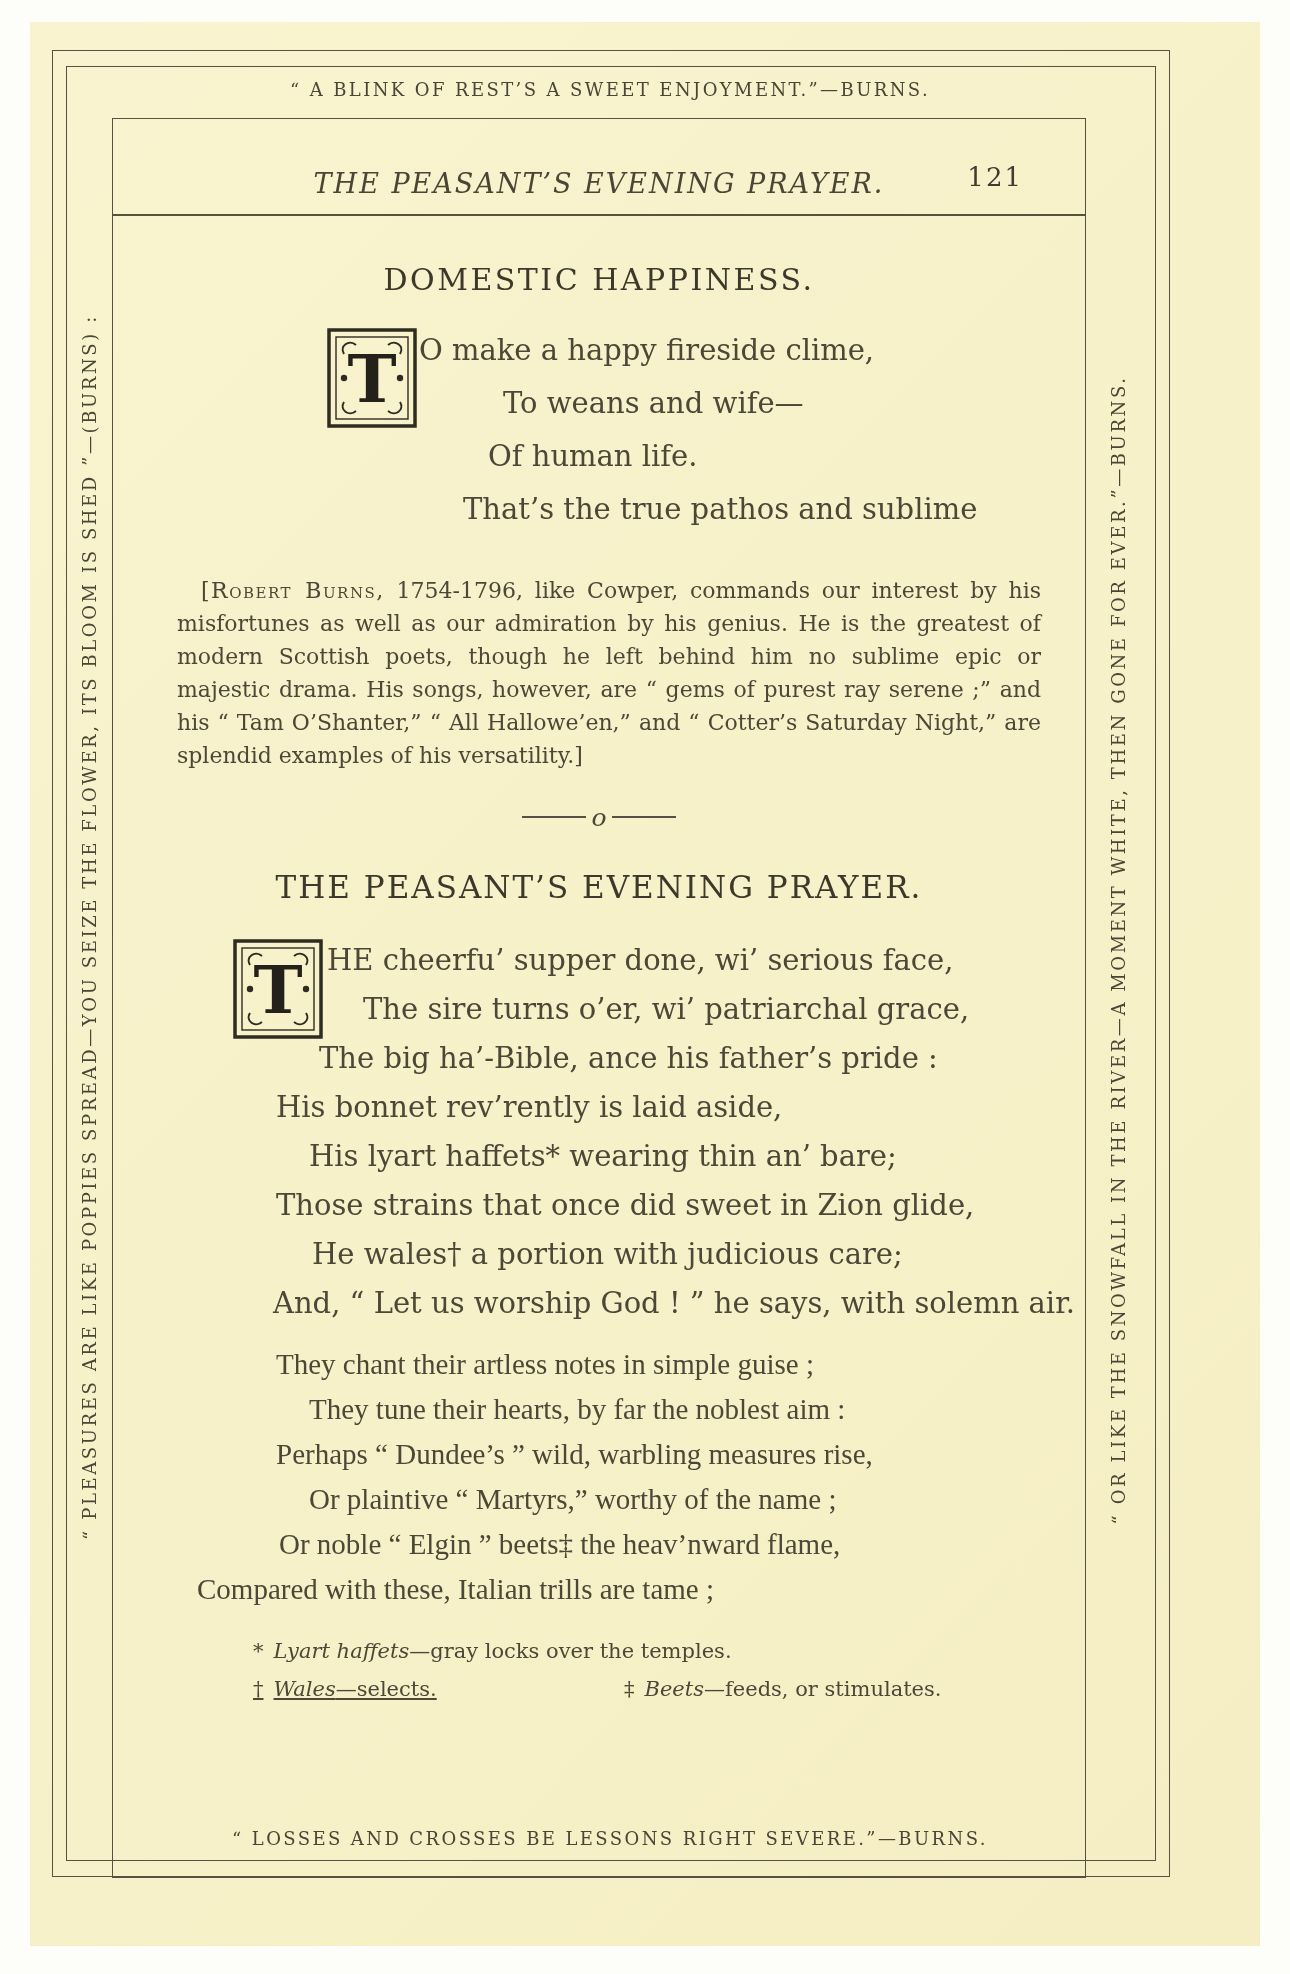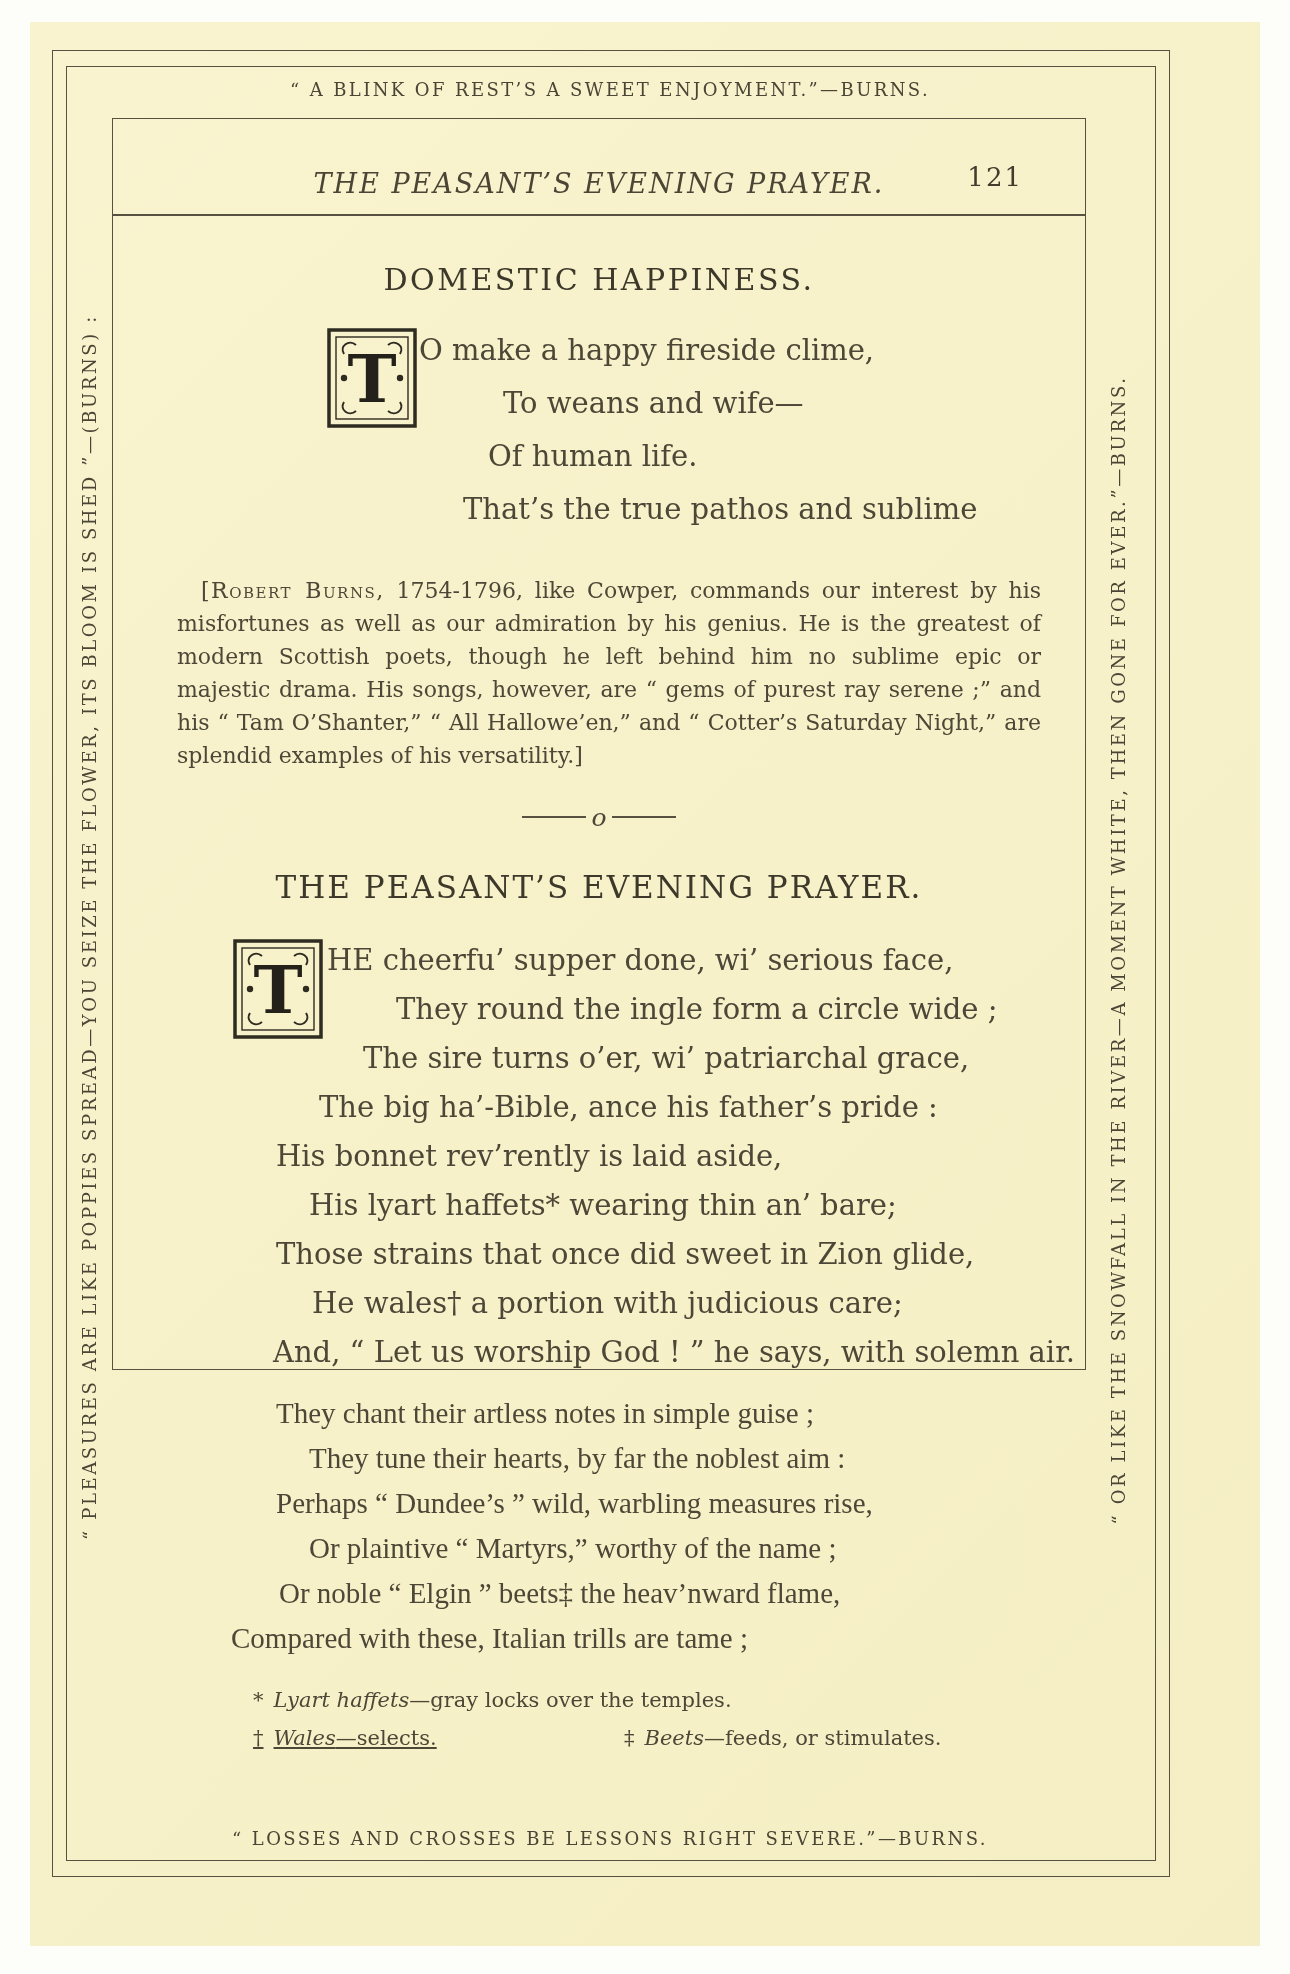--- a/index.html
+++ b/index.html
@@ -6,21 +6,21 @@
   body{background:#fbfbf7;font-family:"DejaVu Serif","Liberation Serif",serif;}
   .scan{position:relative;width:1290px;height:1974px;background:#fdfdfa;overflow:hidden;}
   .page{position:absolute;left:30px;top:22px;width:1230px;height:1924px;
         background:linear-gradient(135deg,#f9f3cf 0%,#f7f1c9 55%,#f5eec4 100%);}
   
   .frame-outer{position:absolute;left:22px;top:28px;width:1116px;height:1825px;
                border:1.6px solid #565140;}
   .frame-inner{position:absolute;left:36px;top:44px;width:1088px;height:1793px;
                border:1.2px solid #565140;}
   
-  .content-box{position:absolute;left:82px;top:96px;width:974px;height:1252px;
+  .content-box{position:absolute;left:82px;top:96px;width:974px;height:1760px;
                border:1.6px solid #565140;box-sizing:border-box;}
   
   .running-head{position:relative;height:97px;border-bottom:2.2px solid #565140;
                 display:flex;align-items:center;justify-content:center;
                 padding-top:34px;box-sizing:border-box;}
   .running-title{font-style:italic;font-size:27px;letter-spacing:2px;color:#4a4535;}
   .page-number{position:absolute;right:62px;bottom:22px;font-size:26px;
                letter-spacing:2px;color:#413c2d;}
   
   .top-quote,.bottom-quote{position:absolute;left:22px;width:1116px;text-align:center;
@@ -46,21 +46,21 @@
   .stanza2 .ln{line-height:45px;}
   .initial{position:absolute;}
   .poem1 .initial{left:214px;top:4px;}
   .poem2 .initial{left:120px;top:3px;}
   .p1-l0{margin-left:306px}.p1-l1{margin-left:390px}.p1-l2{margin-left:350px}.p1-l3{margin-left:375px}
   .s1-l0{margin-left:214px}.s1-l1{margin-left:283px}.s1-l2{margin-left:250px}
   .s1-l3{margin-left:206px}.s1-l4{margin-left:163px}.s1-l5{margin-left:196px}
   .s1-l6{margin-left:163px}.s1-l7{margin-left:199px}.s1-l8{margin-left:160px}
   .s2-l0{margin-left:163px}.s2-l1{margin-left:196px}.s2-l2{margin-left:163px}
   .s2-l3{margin-left:196px}.s2-l4{margin-left:166px}.s2-l5{margin-left:201px}
-  .s2-l6{margin-left:118px}
+  .s2-l6{margin-left:84px}
   
   .editor-note{margin:38px 44px 0 64px;font-size:22px;line-height:33px;
       text-align:justify;text-indent:24px;color:#4c4736;}
   .sc{font-variant:small-caps;letter-spacing:1.5px;}
   
   .divider{margin-top:30px;height:30px;display:flex;align-items:center;justify-content:center;color:#4c4736;}
   .divider .bar{width:64px;height:2px;background:#565140;}
   .divider .o{font-style:italic;font-size:25px;padding:0 5px;line-height:25px;}
   
   .footnotes{margin:20px 0 0 140px;font-size:21px;color:#4c4736;}
@@ -121,21 +121,20 @@
         <svg class="initial" width="90" height="100" viewBox="0 0 90 100">
           <rect x="2" y="2" width="86" height="96" fill="none" stroke="#2e2b20" stroke-width="3.5"></rect>
           <rect x="9" y="9" width="72" height="82" fill="none" stroke="#2e2b20" stroke-width="1.4"></rect>
           <path d="M17 26 C 12 18, 22 11, 29 17 M73 26 C 78 18, 68 11, 61 17 M17 74 C 12 82, 22 89, 29 83 M73 74 C 78 82, 68 89, 61 83" fill="none" stroke="#2e2b20" stroke-width="2"></path>
           <circle cx="17" cy="50" r="3.2" fill="#2e2b20"></circle>
             <circle cx="73" cy="50" r="3.2" fill="#2e2b20"></circle>
           <text x="45" y="74" font-size="66" font-weight="bold" text-anchor="middle" fill="#23211a" font-family="DejaVu Serif, Liberation Serif, serif">T</text>
         </svg>
         <div class="stanza1">
           <div class="ln s1-l0">HE cheerfu’ supper done, wi’ serious face,</div>
-          <div class="ln s1-l1">They round the ingle form a circle wide ;</div>
           <div class="ln s1-l2">The sire turns o’er, wi’ patriarchal grace,</div>
           <div class="ln s1-l3">The big ha’-Bible, ance his father’s pride :</div>
           <div class="ln s1-l4">His bonnet rev’rently is laid aside,</div>
           <div class="ln s1-l5">His lyart haffets* wearing thin an’ bare;</div>
           <div class="ln s1-l6">Those strains that once did sweet in Zion glide,</div>
           <div class="ln s1-l7">He wales† a portion with judicious care;</div>
           <div class="ln s1-l8">And, “ Let us worship God ! ” he says, with solemn air.</div>
         </div>
         <div class="stanza2">
           <div class="ln s2-l0">They chant their artless notes in simple guise ;</div>

